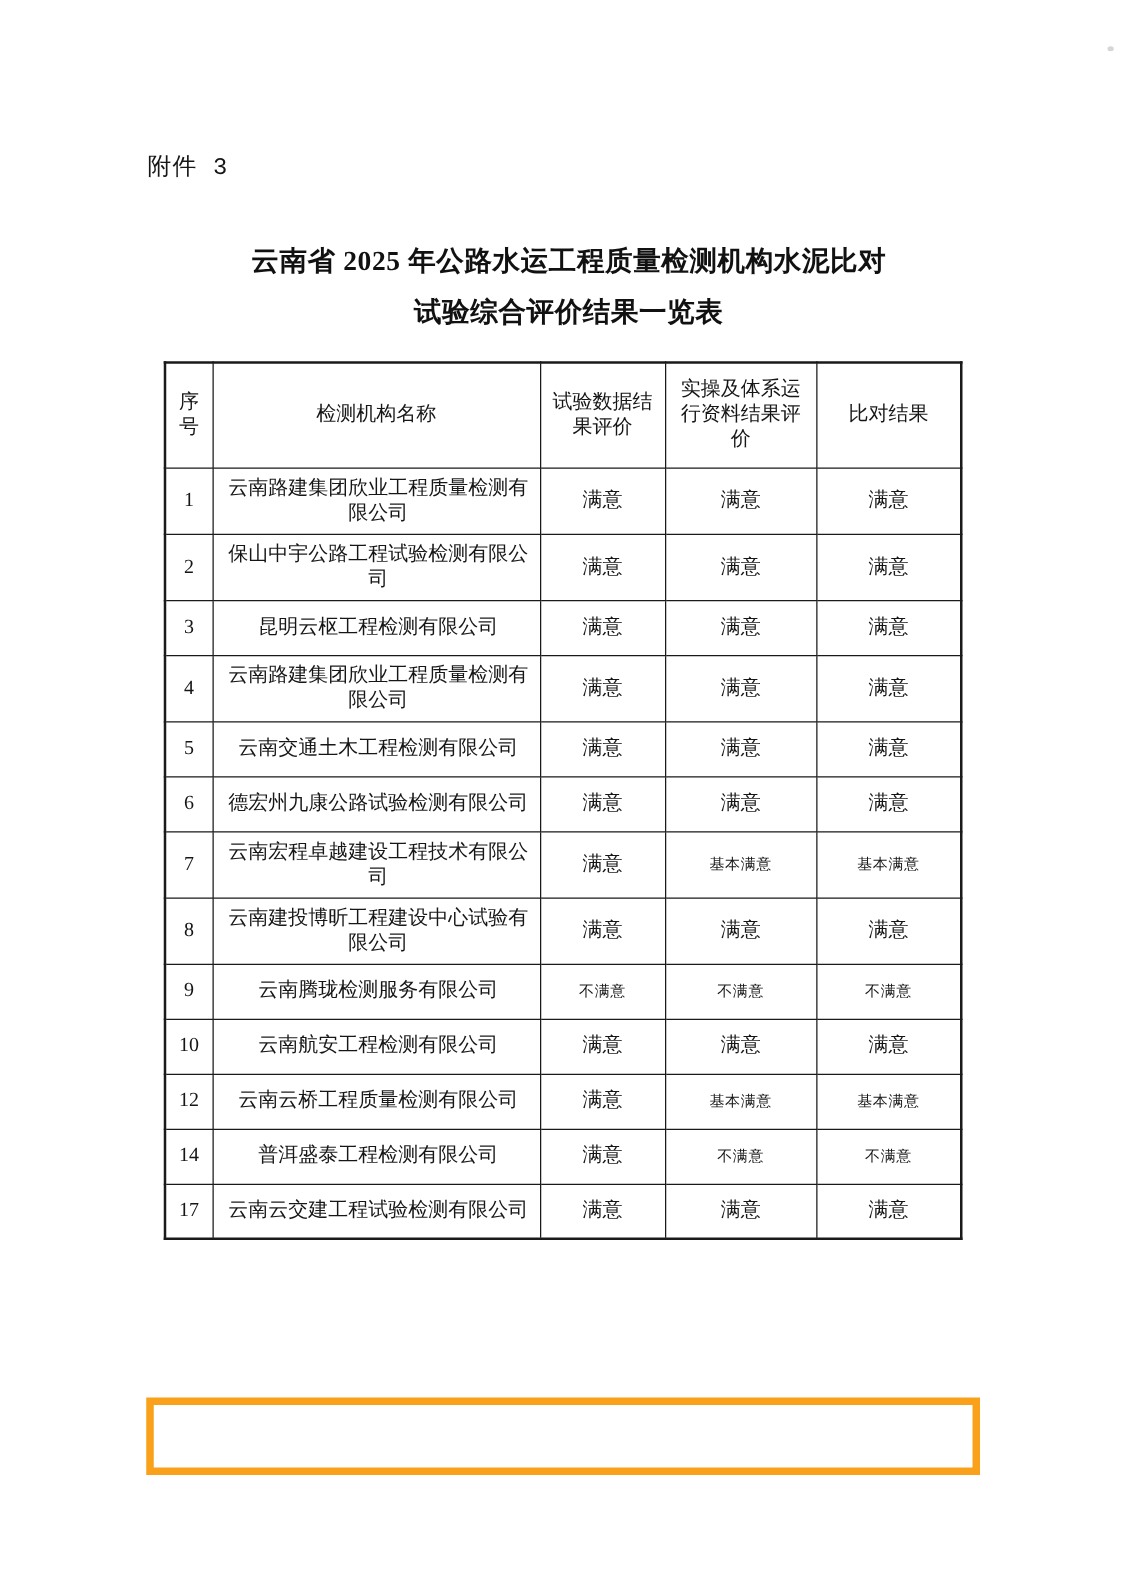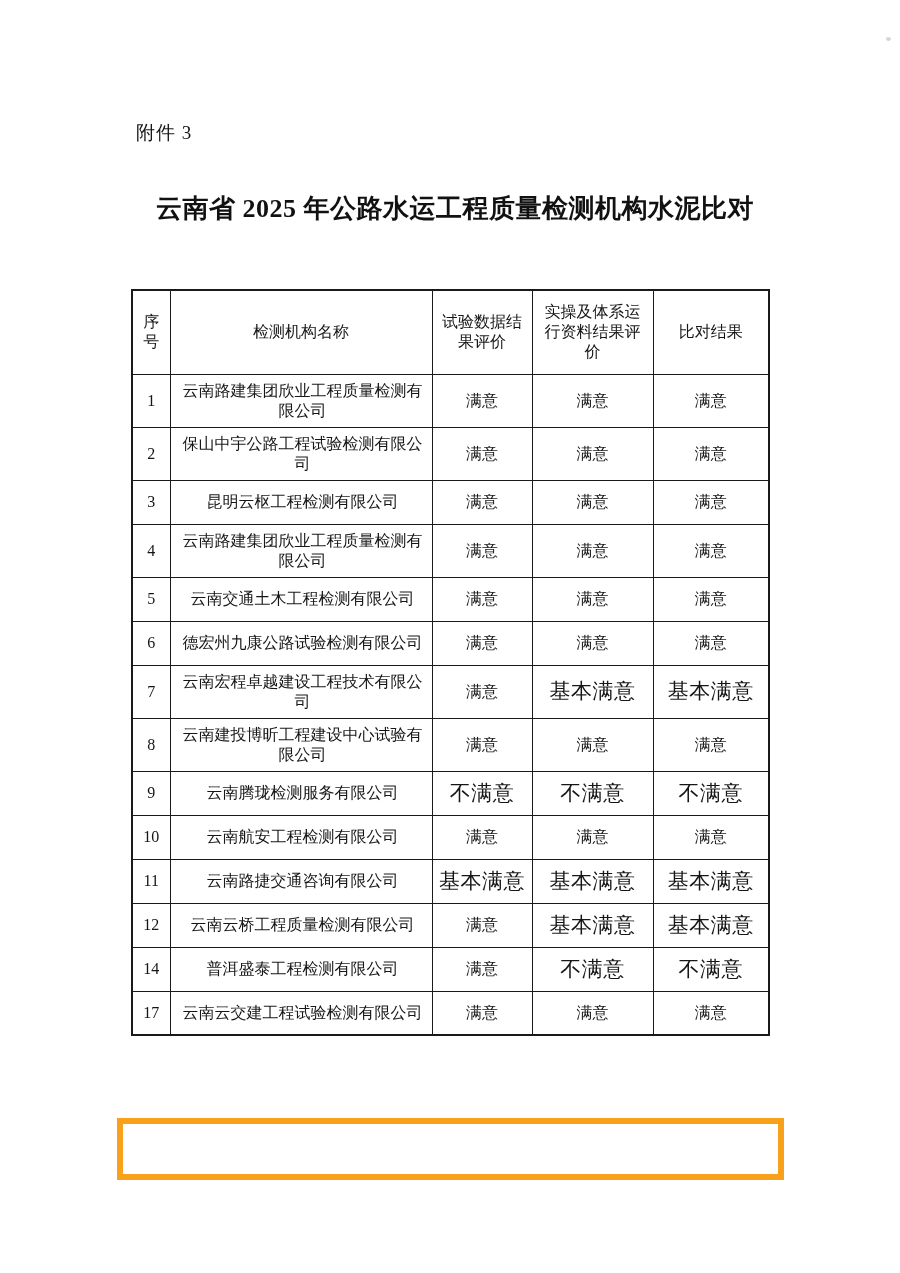--- a/index.html
+++ b/index.html
@@ -10,35 +10,35 @@
     position: relative;
     width: 900px;
     height: 1273px;
     margin: 0 auto;
     background: #ffffff;
     overflow: hidden;
   }
 
   .attachment-label {
     position: absolute;
-    left: 136px;
+    left: 118px;
     top: 120px;
-    font-family: Liberation Serif, serif;
+    font-family: Liberation Mono, monospace;
     font-size: 19px;
     letter-spacing: 1px;
     color: #161616;
   }
 
   .doc-title {
     position: absolute;
     left: 130px;
     top: 188px;
     width: 650px;
     text-align: center;
-    font-size: 26px;
+    font-size: 22px;
     font-weight: bold;
     line-height: 41px;
     color: #111;
     letter-spacing: 0.5px;
   }
 
   .table-wrap {
     position: absolute;
     left: 131px;
     top: 289px;
@@ -71,21 +71,21 @@
 
   .col-no   { width: 38px; }
   .col-name { width: 262px; }
   .col-data { width: 100px; }
   .col-ops  { width: 121px; }
   .col-res  { width: 116px; }
 
   .v-bold {
     font-weight: bold;
     font-family: "Liberation Sans", "DejaVu Sans", sans-serif;
-    font-size: 21px;
+    font-size: 12px;
     letter-spacing: 0.5px;
   }
 
   .highlight-box {
     position: absolute;
     left: -14px;
     border: 6px solid #F9A11B;
     pointer-events: none;
   }
 
@@ -104,20 +104,21 @@
 <body>
 
 <div class="page">
 
   <span class="scan-artifact"></span>
 
   <div class="attachment-label">附件 3</div>
 
   <div class="doc-title">
     <div>云南省 2025 年公路水运工程质量检测机构水泥比对</div>
+    <div>试验综合评价结果一览表</div>
   </div>
 
   <div class="table-wrap">
     <table class="eval-table">
       <colgroup>
         <col class="col-no">
           <col class="col-name">
           <col class="col-data">
           <col class="col-ops">
           <col class="col-res">
@@ -196,27 +197,20 @@
             <td class="col-res v-bold">不满意</td>
           </tr>
           <tr>
             <td class="col-no">10</td>
             <td class="col-name">云南航安工程检测有限公司</td>
             <td class="col-data">满意</td>
             <td class="col-ops">满意</td>
             <td class="col-res">满意</td>
           </tr>
           <tr>
-            <td class="col-no">11</td>
-            <td class="col-name">云南路捷交通咨询有限公司</td>
-            <td class="col-data v-bold">基本满意</td>
-            <td class="col-ops v-bold">基本满意</td>
-            <td class="col-res v-bold">基本满意</td>
-          </tr>
-          <tr>
             <td class="col-no">12</td>
             <td class="col-name">云南云桥工程质量检测有限公司</td>
             <td class="col-data">满意</td>
             <td class="col-ops v-bold">基本满意</td>
             <td class="col-res v-bold">基本满意</td>
           </tr>
           <tr>
             <td class="col-no">14</td>
             <td class="col-name">普洱盛泰工程检测有限公司</td>
             <td class="col-data">满意</td>

